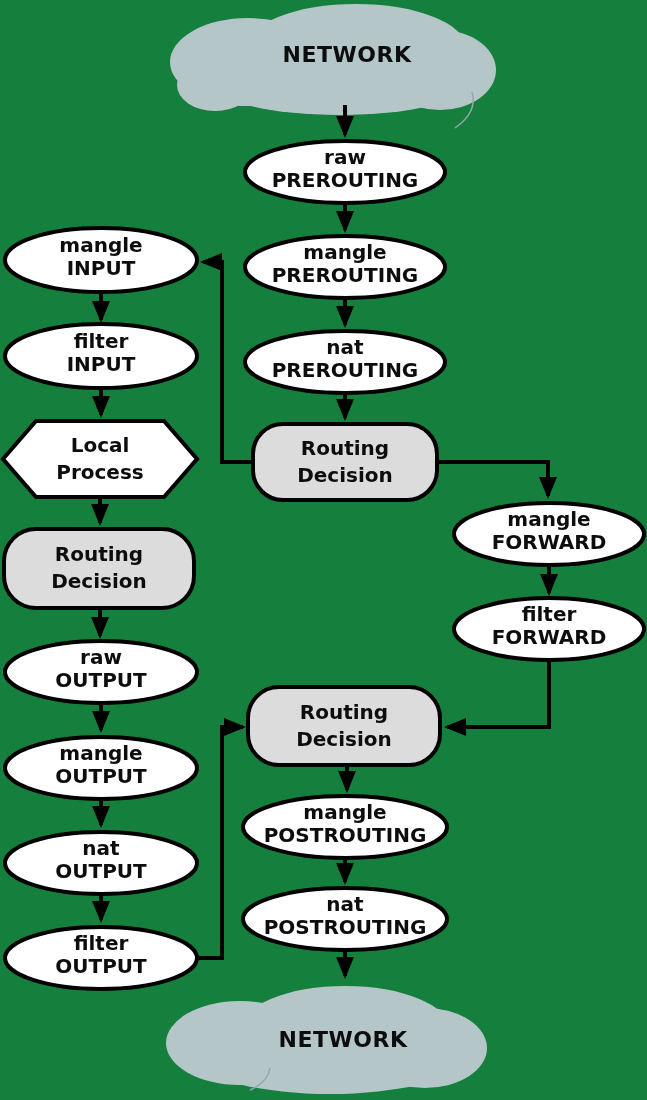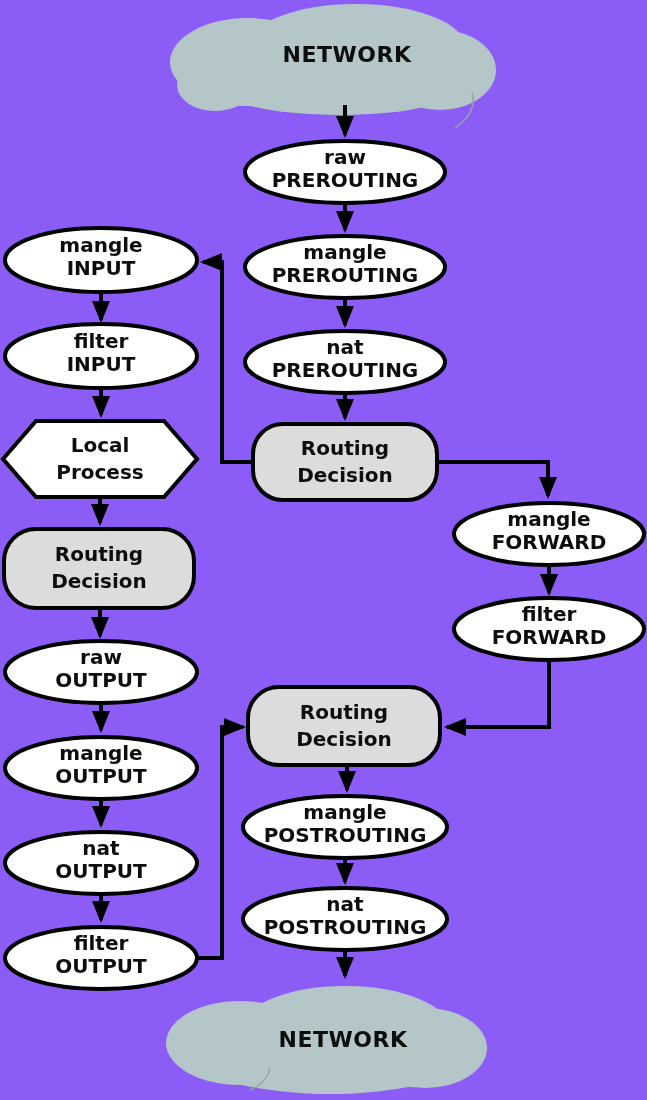--- a/index.html
+++ b/index.html
@@ -4,21 +4,21 @@
 <style>
   html, body {
     margin: 0;
     padding: 0;
     background: #ffffff;
   }
   .stage {
     position: relative;
     width: 647px;
     height: 1100px;
-    background: #8b5cf6;
+    background: #15803d;
     overflow: hidden;
   }
   svg text {
     font-family: "DejaVu Sans", "Liberation Sans", sans-serif;
     font-weight: 700;
     fill: #0d0d0d;
     text-anchor: middle;
   }
   .node-label { font-size: 20px; }
   .cloud-label { font-size: 22px; letter-spacing: 0.5px; }

